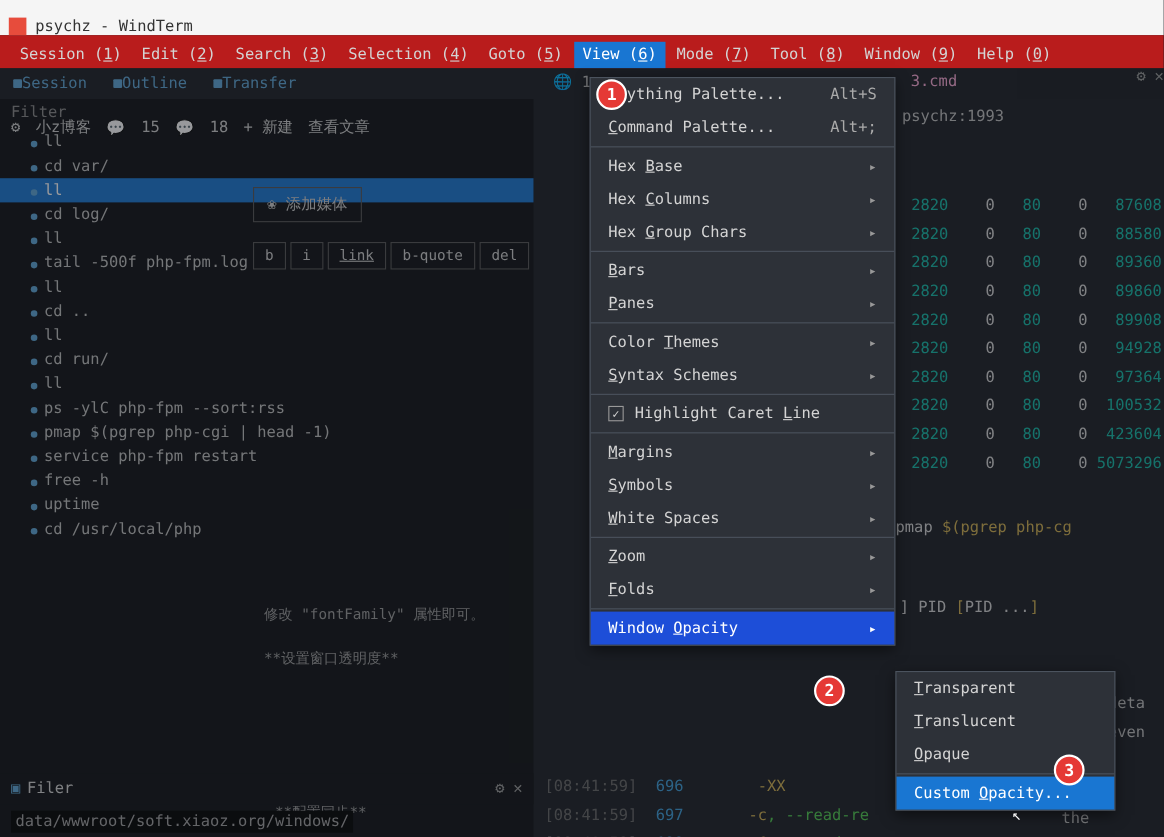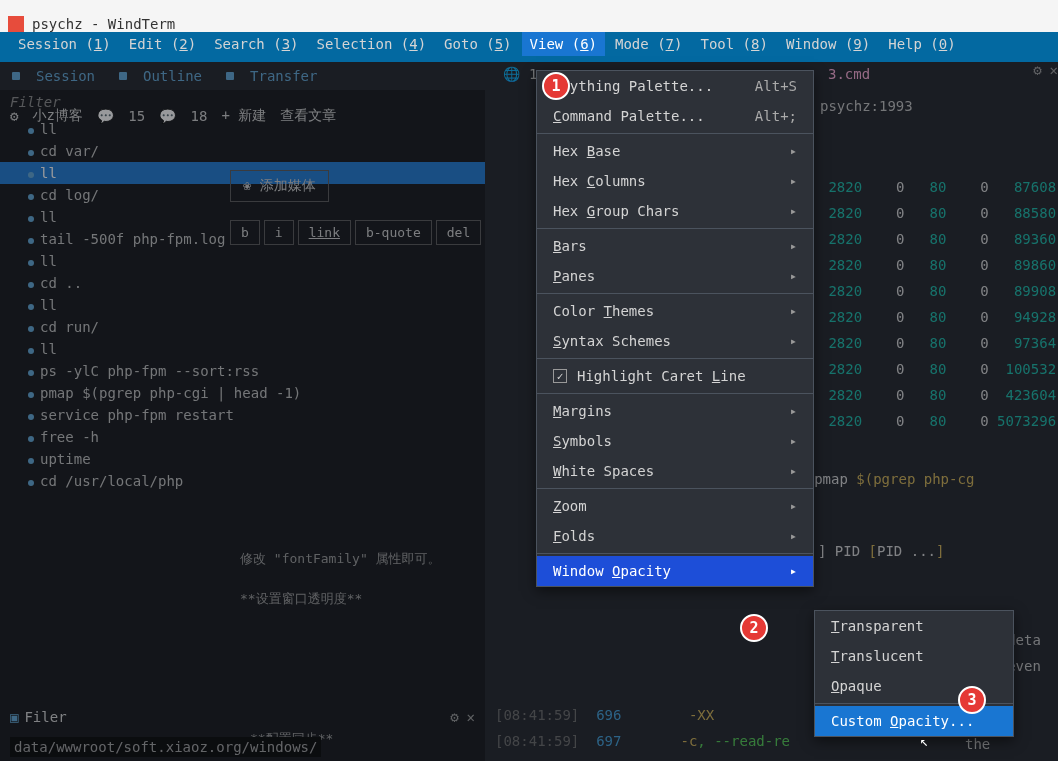--- a/index.html
+++ b/index.html
@@ -1,28 +1,28 @@
 <!DOCTYPE html>
 <html><head>
 <meta charset="utf-8">
 <style>
 *{margin:0;padding:0;box-sizing:border-box;font-family:Consolas,'DejaVu Sans Mono',monospace;font-size:14px}
 body{width:1058px;height:761px;background:#1a1d23;color:#d4d4d4;overflow:hidden;position:relative}
 .titlebar{height:32px;background:#f5f5f5;color:#333;display:flex;align-items:flex-end;padding:0 8px}
 .titlebar-icon{width:16px;height:16px;background:#e74c3c;margin-right:8px}
-.menubar{height:30px;background:#0369a1;display:flex;align-items:flex-start;padding:0 10px;gap:2px;color:#d4d4d4}
+.menubar{height:30px;background:#b91c1c;display:flex;align-items:flex-end;padding:0 10px;gap:2px;color:#d4d4d4}
 .menu-item{padding:4px 8px;cursor:pointer}
 .menu-item.active{background:#1976d2;color:#fff}
 .menu-item u{text-decoration:underline}
 .bg-content{position:absolute;top:62px;left:0;right:0;bottom:0;opacity:0.55}
 .tabs-area{height:28px;display:flex;background:#1a1d23}
-.side-tab{padding:4px 12px;display:flex;align-items:center;gap:16px;color:#5da5d5}
+.side-tab{padding:4px 12px;display:flex;align-items:center;gap:0;color:#5da5d5}
 .side-tab .dot{width:8px;height:8px;background:#5da5d5;border-radius:1px}
 .left-panel{width:485px;position:absolute;left:0;top:28px;bottom:0;background:#0e1013}
-.filter{padding:4px 10px;color:#888;font-style:italic}
+.filter{padding:4px 10px;color:#888;}
 .hist-list{padding:4px 0}
 .hist-item{padding:3px 10px 3px 40px;position:relative;color:#bfbfbf}
 .hist-item::before{content:'';position:absolute;left:28px;top:10px;width:6px;height:6px;background:#5da5d5;border-radius:50%}
 .hist-item.hl{background:#1976d2;color:#fff}
 .filer-bar{position:absolute;bottom:30px;left:0;width:485px;height:28px;display:flex;align-items:center;padding:0 10px;gap:6px;background:#0e1013}
 .path-bar{position:absolute;bottom:4px;left:10px;color:#a0a0a0;background:#000;padding:2px 4px}
 .term-line{white-space:pre;color:#c0c0c0}
 .ts{color:#666}.ln{color:#3b9cd8}.yel{color:#d0b050}.cyan{color:#14b8a6}.grn{color:#4ec94e}.red{color:#e06060}.wht{color:#d4d4d4}
 .wp-toolbar{position:absolute;top:12px;left:10px;right:10px;height:28px;display:flex;align-items:center;gap:14px;color:#ccc;font-size:13px}
 .editor-toolbar{position:absolute;top:130px;left:230px;display:flex;gap:4px}

